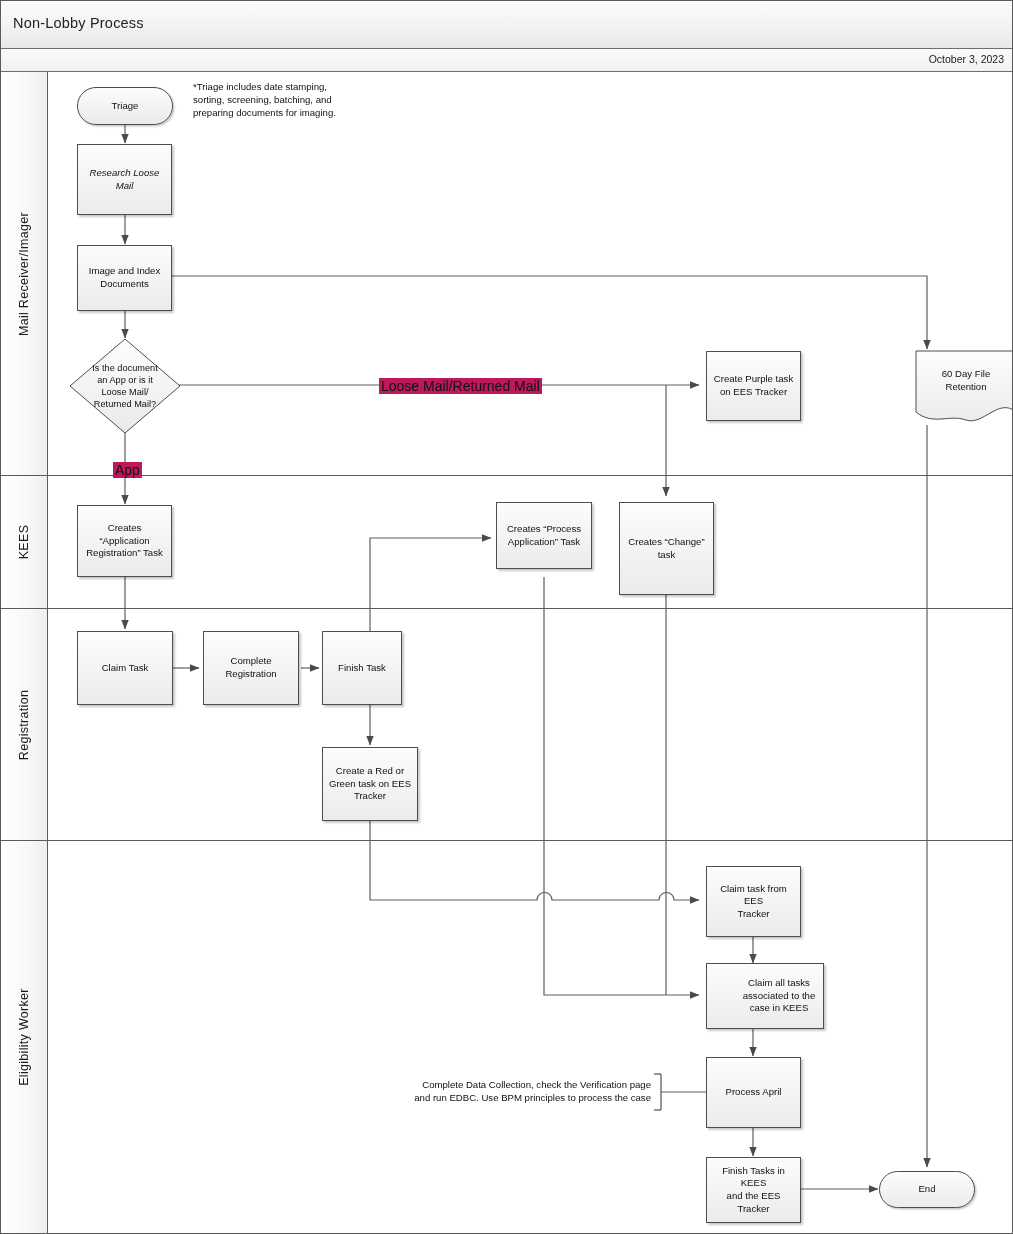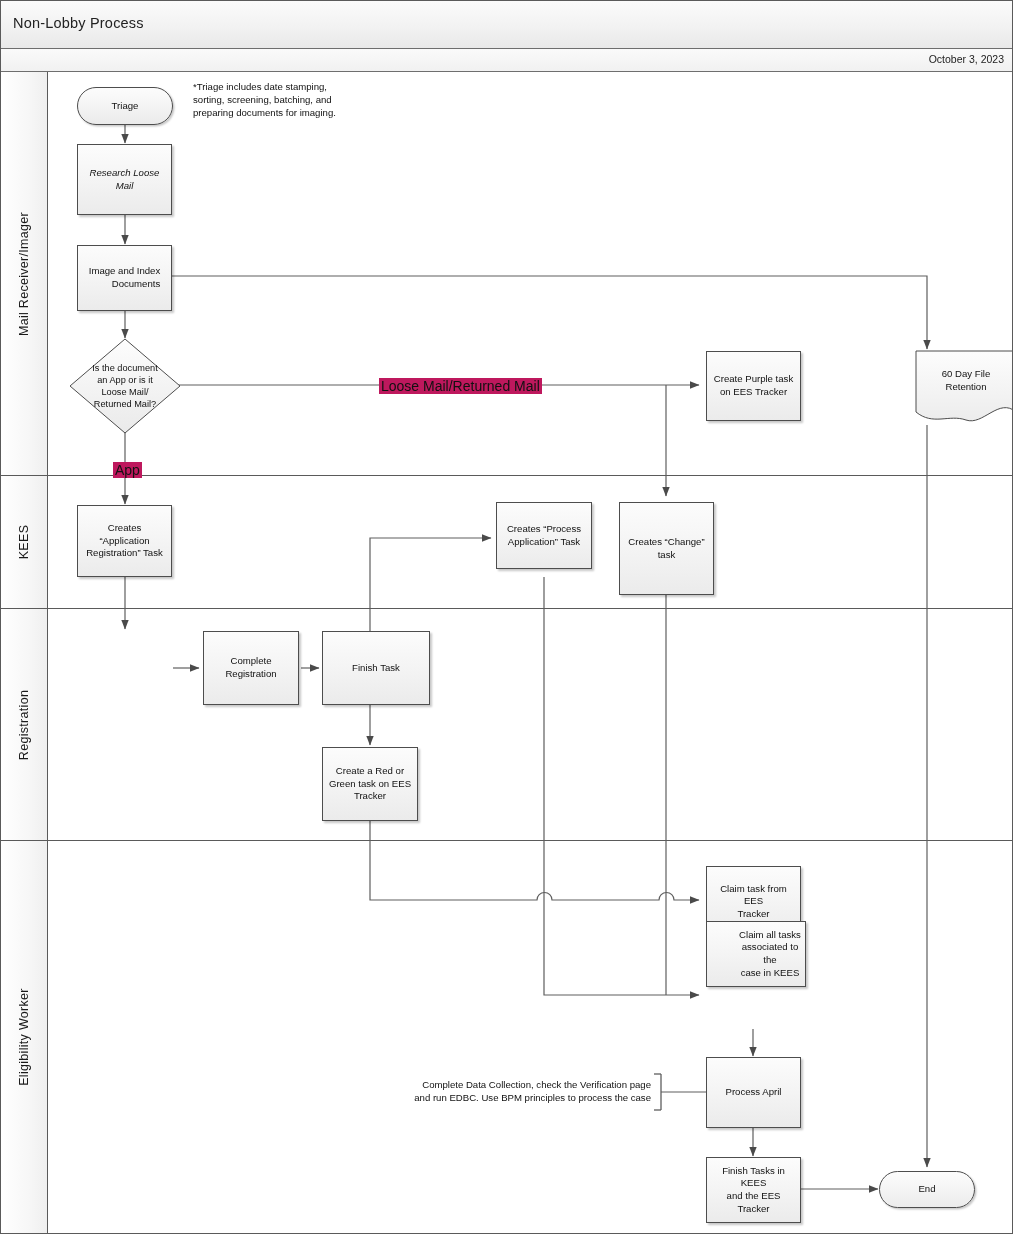--- a/index.html
+++ b/index.html
@@ -144,21 +144,21 @@
   <div class="node term" style="left:76px;top:86px;width:96px;height:38px;">
     <span>Triage</span>
   </div>
 
   <div class="note" style="left:192px;top:80px;width:152px;">*Triage includes date stamping, sorting, screening, batching, and preparing documents for imaging.</div>
 
   <div class="node" style="left:76px;top:143px;width:95px;height:71px;font-style:italic;">
     <span>Research Loose Mail</span>
   </div>
 
-  <div class="node" style="left:76px;top:244px;width:95px;height:66px;text-align:right;">
+  <div class="node" style="left:76px;top:244px;width:95px;height:66px;">
     <span style="white-space:pre-line;">Image and Index
 Documents</span>
   </div>
 
   <div class="diamond-wrap" style="left:68px;top:337px;width:112px;height:96px;">
     <svg width="112" height="96" viewBox="0 0 112 96">
       <defs>
         <linearGradient id="gdia" x1="0" y1="0" x2="0" y2="1">
           <stop offset="0%" stop-color="#fdfdfd"></stop>
             <stop offset="100%" stop-color="#eaeaea"></stop>
@@ -206,42 +206,45 @@
   <div class="node" style="left:495px;top:501px;width:96px;height:67px;">
     <span style="white-space:pre-line;">Creates “Process
 Application” Task</span>
   </div>
 
   <div class="node" style="left:618px;top:501px;width:95px;height:93px;">
     <span style="white-space:pre-line;">Creates “Change”
 task</span>
   </div>
 
+  <div class="node" style="left:76px;top:630px;width:96px;height:74px;">
+    <span>Claim Task</span>
+  </div>
 
   <div class="node" style="left:202px;top:630px;width:96px;height:74px;">
     <span style="white-space:pre-line;">Complete
 Registration</span>
   </div>
 
-  <div class="node" style="left:321px;top:630px;width:108px;height:74px;">
+  <div class="node" style="left:321px;top:630px;width:80px;height:74px;">
     <span>Finish Task</span>
   </div>
 
   <div class="node" style="left:321px;top:746px;width:96px;height:74px;">
     <span style="white-space:pre-line;">Create a Red or
 Green task on EES
 Tracker</span>
   </div>
 
   <div class="node" style="left:705px;top:865px;width:95px;height:71px;">
     <span style="white-space:pre-line;">Claim task from EES
 Tracker</span>
   </div>
 
-  <div class="node" style="left:705px;top:920px;width:100px;height:66px;padding-left:32px;">
+  <div class="node" style="left:705px;top:962px;width:118px;height:66px;padding-left:32px;">
     <span style="white-space:pre-line;">Claim all tasks
 associated to the
 case in KEES</span>
   </div>
 
   <div class="node" style="left:705px;top:1056px;width:95px;height:71px;">
     <span>Process April</span>
   </div>
 
   <div class="note r" style="left:405px;top:1078px;width:245px;">Complete Data Collection, check the Verification page and run EDBC. Use BPM principles to process the case</div>

